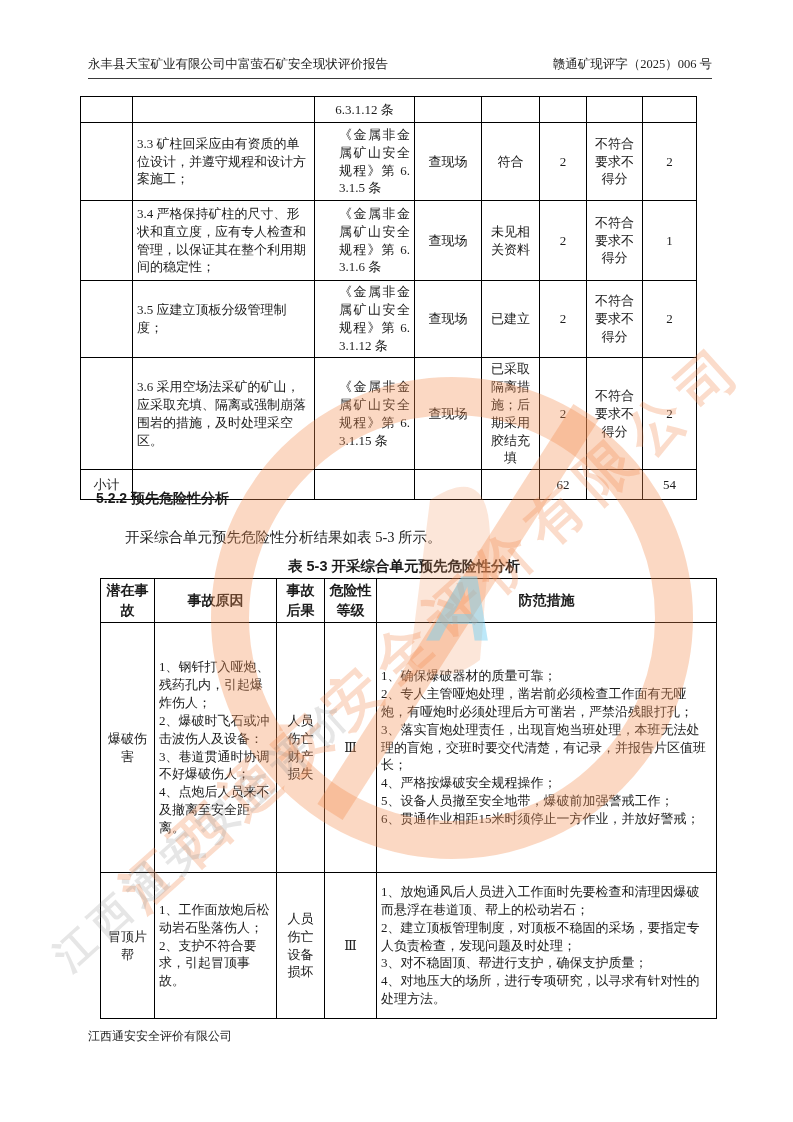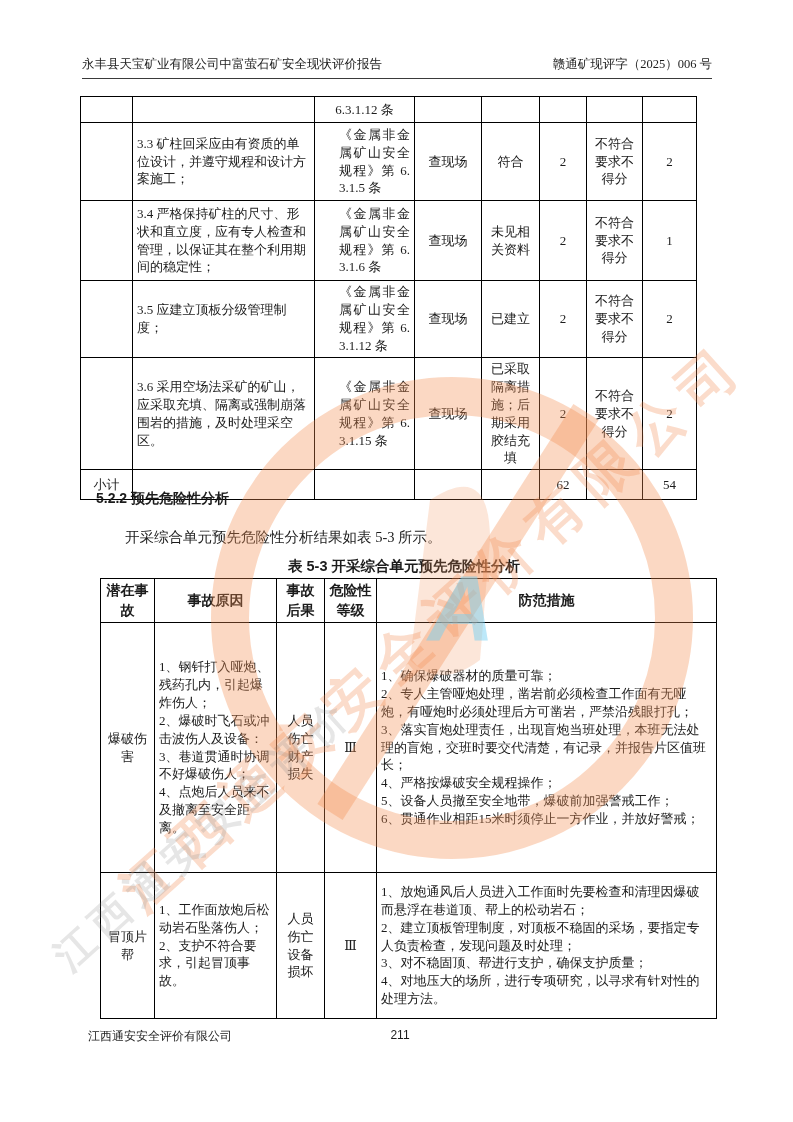--- a/index.html
+++ b/index.html
@@ -2,21 +2,21 @@
 <html><head>
 <meta charset="utf-8">
 <style>
   * { margin:0; padding:0; box-sizing:border-box; }
   html,body { width:793px; height:1122px; }
   body {
     position:relative; background:#ffffff; overflow:hidden;
     font-family:"Liberation Serif","DejaVu Serif",serif; color:#1c1c1c;
   }
   .page-header{
-    position:absolute; left:82px; right:81px; top:56px;
+    position:absolute; left:88px; right:81px; top:56px;
     display:flex; justify-content:space-between; align-items:flex-end;
     font-size:12.5px; padding-bottom:5px; border-bottom:1.5px solid #3a3a3a;
   }
   table{ border-collapse:collapse; table-layout:fixed; }
   td{
     border:1px solid #000; font-size:13px; line-height:1.38;
     padding:2px 4px; vertical-align:middle; text-align:center;
     overflow:hidden; word-break:break-all;
   }
   td.left{ text-align:left; }
@@ -208,21 +208,20 @@
     <td class="left pre">1、放炮通风后人员进入工作面时先要检查和清理因爆破而悬浮在巷道顶、帮上的松动岩石；
 2、建立顶板管理制度，对顶板不稳固的采场，要指定专人负责检查，发现问题及时处理；
 3、对不稳固顶、帮进行支护，确保支护质量；
 4、对地压大的场所，进行专项研究，以寻求有针对性的处理方法。</td>
   </tr>
 </tbody>
   </table>
 
 <div class="page-footer">
   <span class="footer-company">江西通安安全评价有限公司</span>
-  <span class="footer-page">211</span>
 </div>
 
 <div class="wm">
   <svg class="wm-svg" width="793" height="1122" viewBox="0 0 793 1122">
     <circle cx="452" cy="618" r="222" fill="none" stroke="rgba(243,142,80,0.34)" stroke-width="38"></circle>
     <line x1="330" y1="812" x2="586" y2="412" stroke="rgba(243,142,80,0.34)" stroke-width="30"></line>
     <path d="M 430 500 q 60 -40 60 40 l -10 120 q -40 30 -70 0 z" fill="rgba(243,142,80,0.22)"></path>
   </svg>
   <div class="wm-diag">江西通安安全评价有限公司</div>
   <div class="wm-diag-gray">江西通安安全评价</div>

